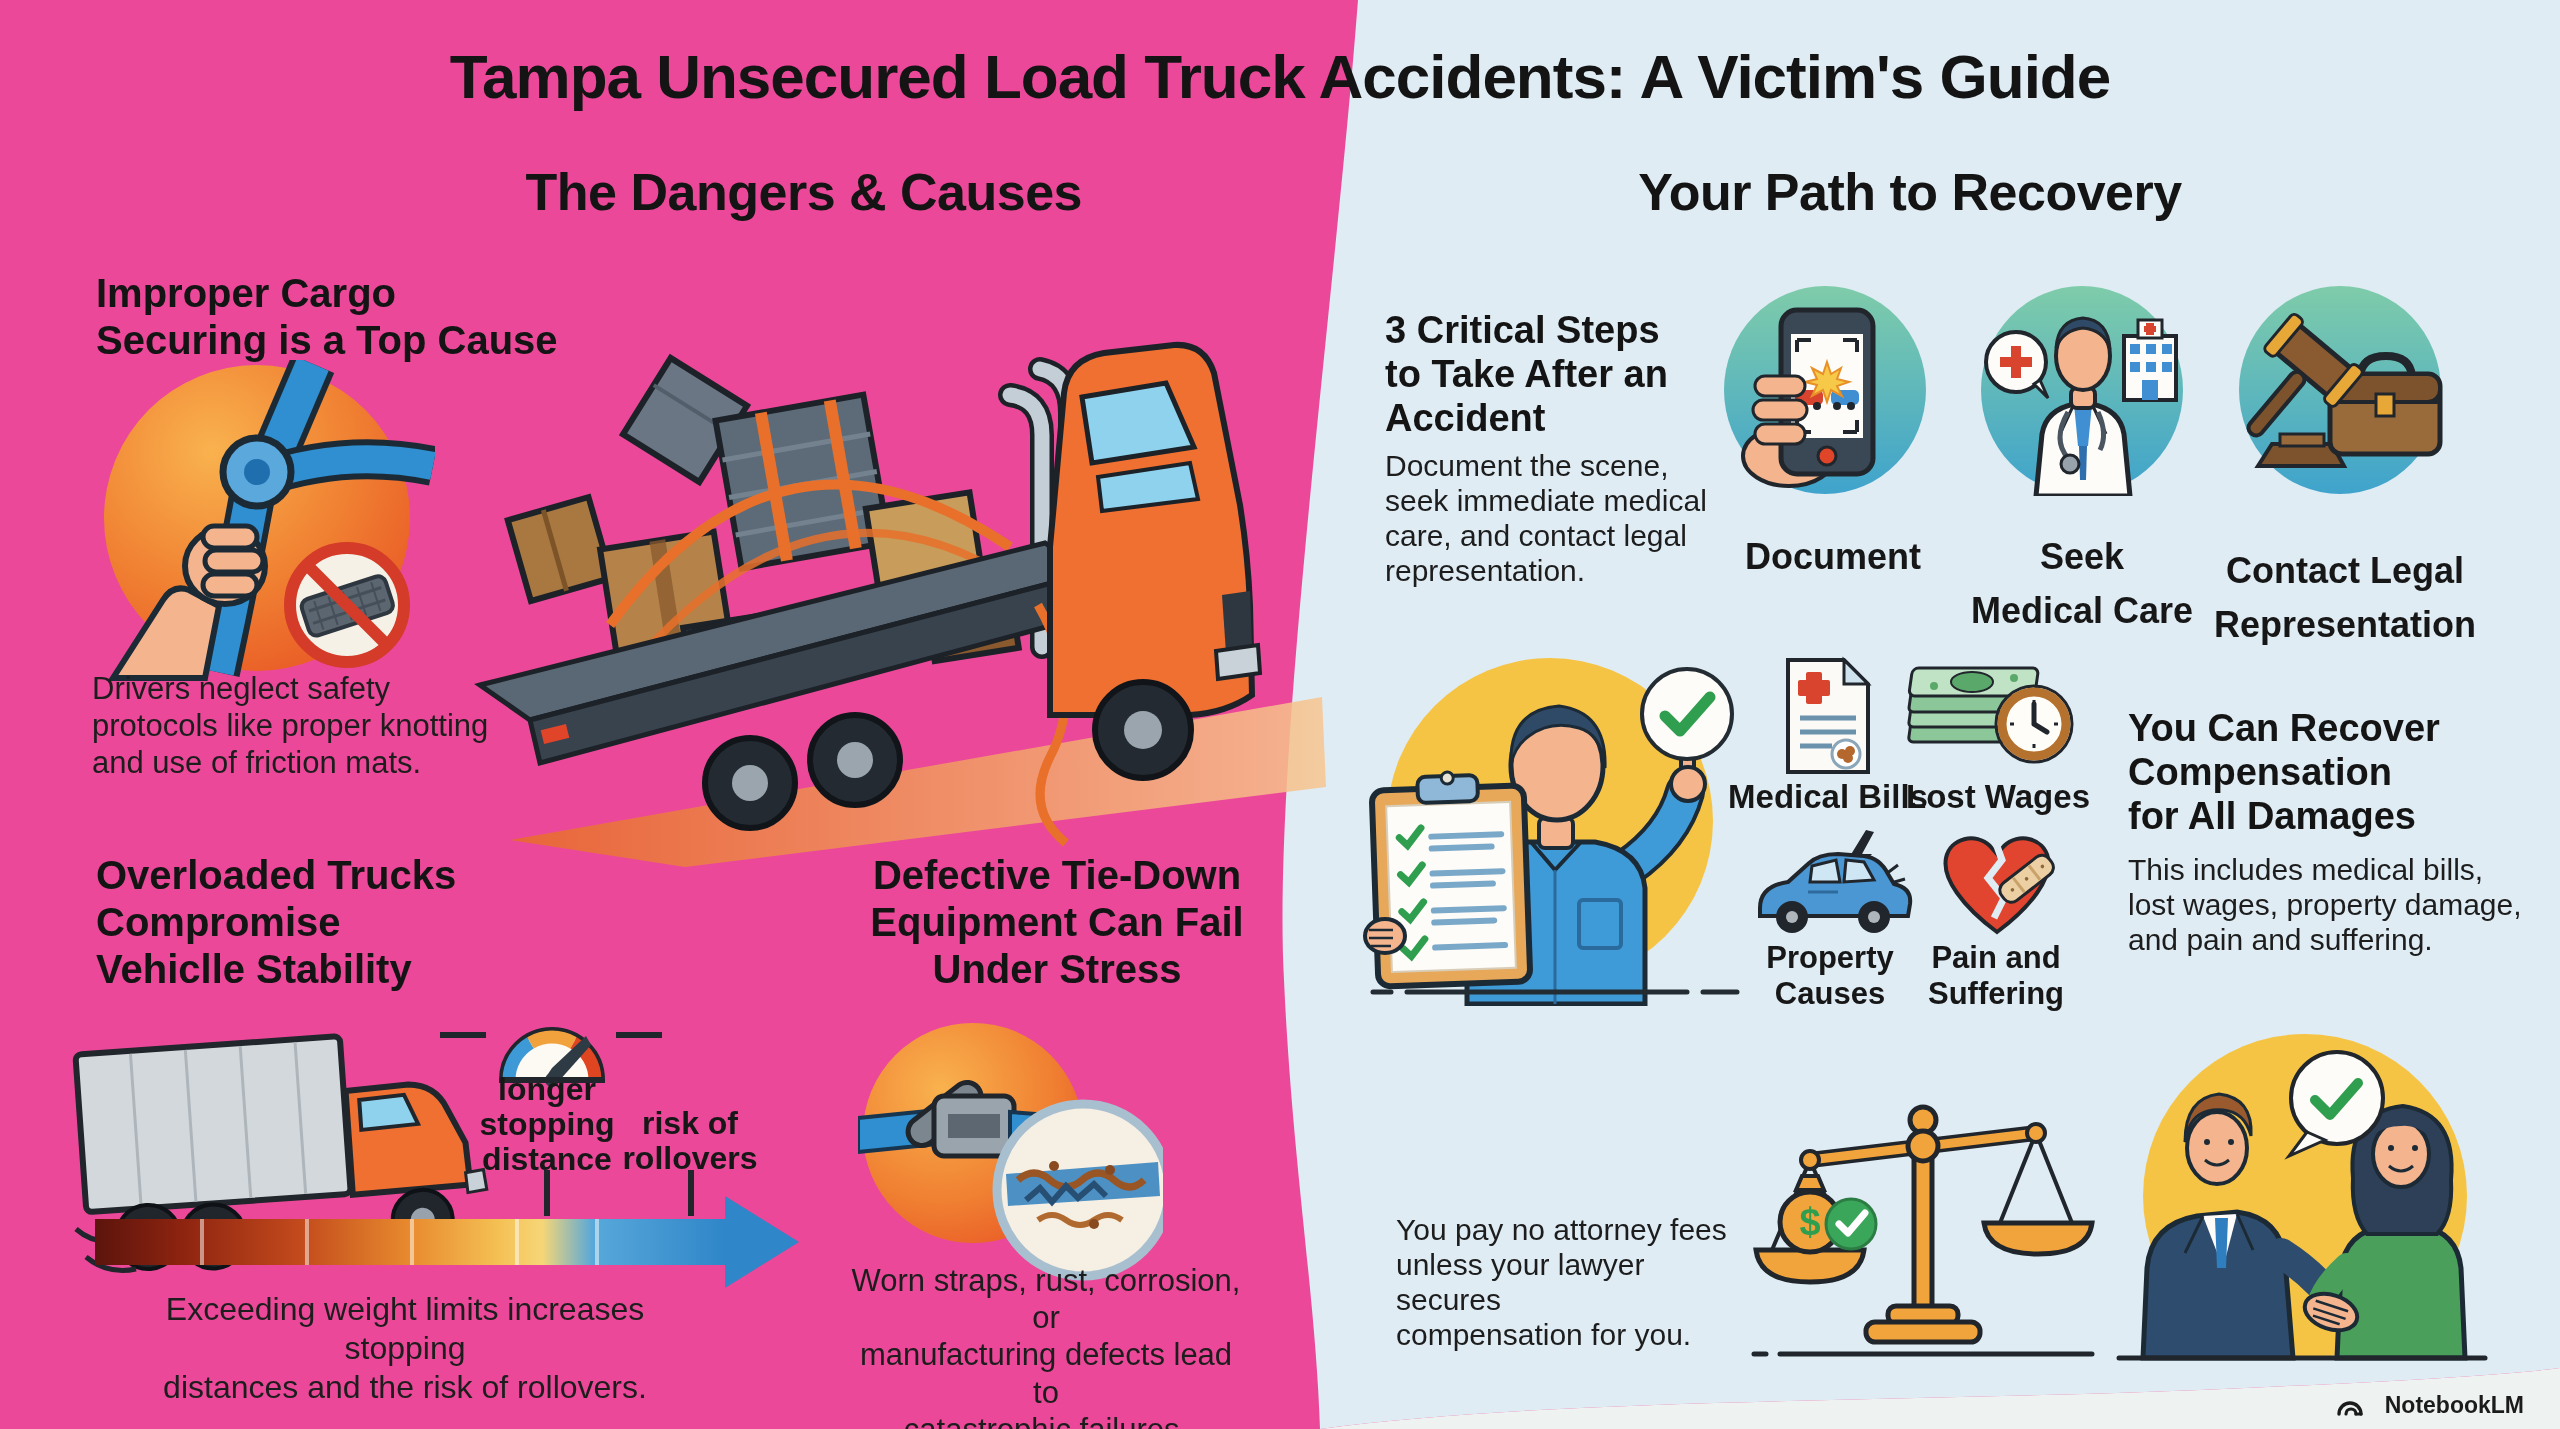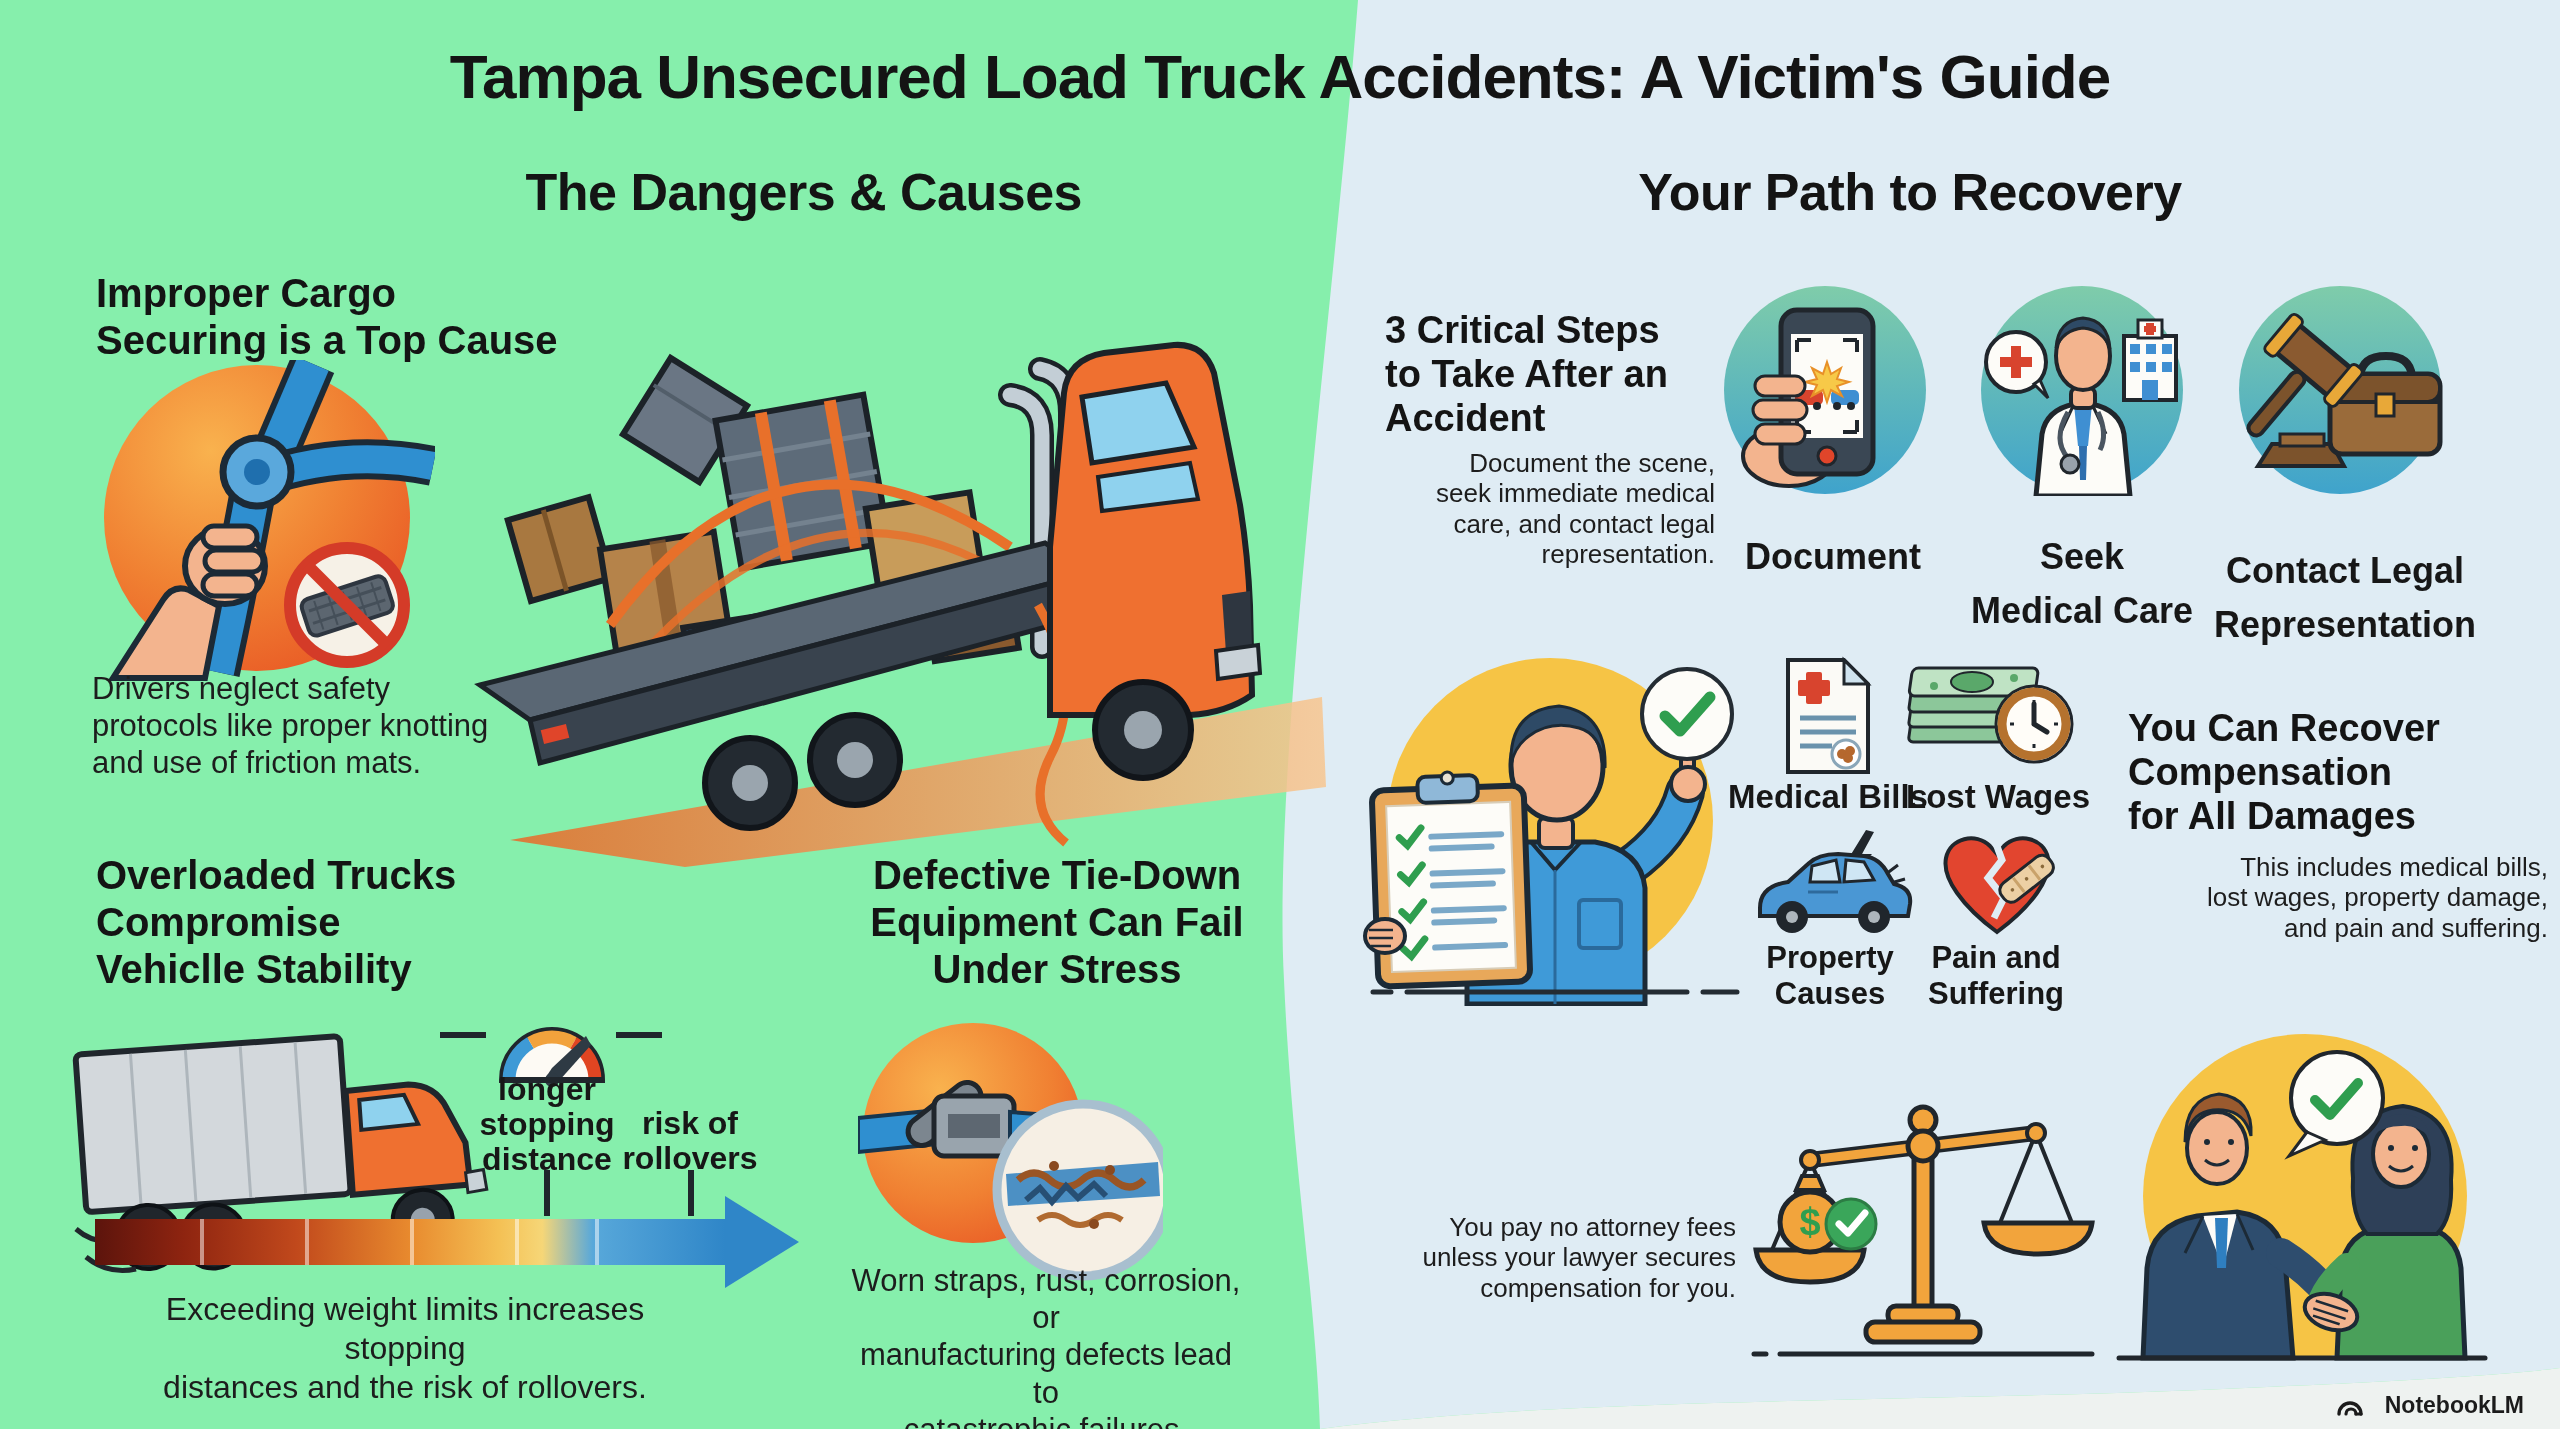--- a/index.html
+++ b/index.html
@@ -1,28 +1,28 @@
 <!DOCTYPE html>
 <html><head>
 <meta charset="utf-8">
 <style>
   html,body{margin:0;padding:0;background:#e8e8e8;}
-  #canvas{position:relative;width:2560px;height:1429px;background:#86efac;overflow:hidden;
+  #canvas{position:relative;width:2560px;height:1429px;background:#ec4899;overflow:hidden;
           font-family:"Liberation Sans",sans-serif;color:#171717;}
   .abs{position:absolute;}
   .pre{white-space:pre-line;}
   .hdr{font-weight:bold;color:#141414;}
   .ctr{text-align:center;}
   .t-title{font-size:62px;letter-spacing:-1px;line-height:1.05;}
   .t-col{font-size:52px;letter-spacing:-0.5px;}
   .t-sub{font-size:40px;line-height:1.18;}
   .t-sub-r{font-size:38px;line-height:1.16;}
   .t-body{font-size:31px;line-height:1.2;color:#1d1d1d;}
   .t-body-c{font-size:32px;line-height:1.22;color:#1d1d1d;}
-  .t-body-r{font-size:26px;line-height:1.17;color:#1d1d1d;text-align:right;}
+  .t-body-r{font-size:30px;line-height:1.17;color:#1d1d1d;}
   .t-steplabel{font-size:36px;line-height:1.5;font-weight:bold;}
   .t-itemlabel{font-size:31px;line-height:1.15;font-weight:bold;}
   .t-gauge{font-size:32px;line-height:1.1;font-weight:bold;}
   .tick-v{width:6px;height:46px;background:#20262c;}
   .dash-h{width:46px;height:6px;background:#20262c;}
   .arrow-body{height:46px;background:linear-gradient(90deg,#5c140c 0%,#8e2410 14%,#c1491c 32%,#e88a2e 50%,#f4c054 64%,#f6d677 71%,#58a8da 79%,#2f86c8 100%);}
   .arrow-tick{position:absolute;top:0;width:4px;height:46px;background:rgba(255,255,255,0.5);}
   .arrow-head{width:0;height:0;border-top:46px solid transparent;border-bottom:46px solid transparent;border-left:74px solid #2f86c8;}
   .watermark{display:flex;align-items:center;gap:20px;font-size:23px;font-weight:bold;color:#1b1b1b;}
 </style>

